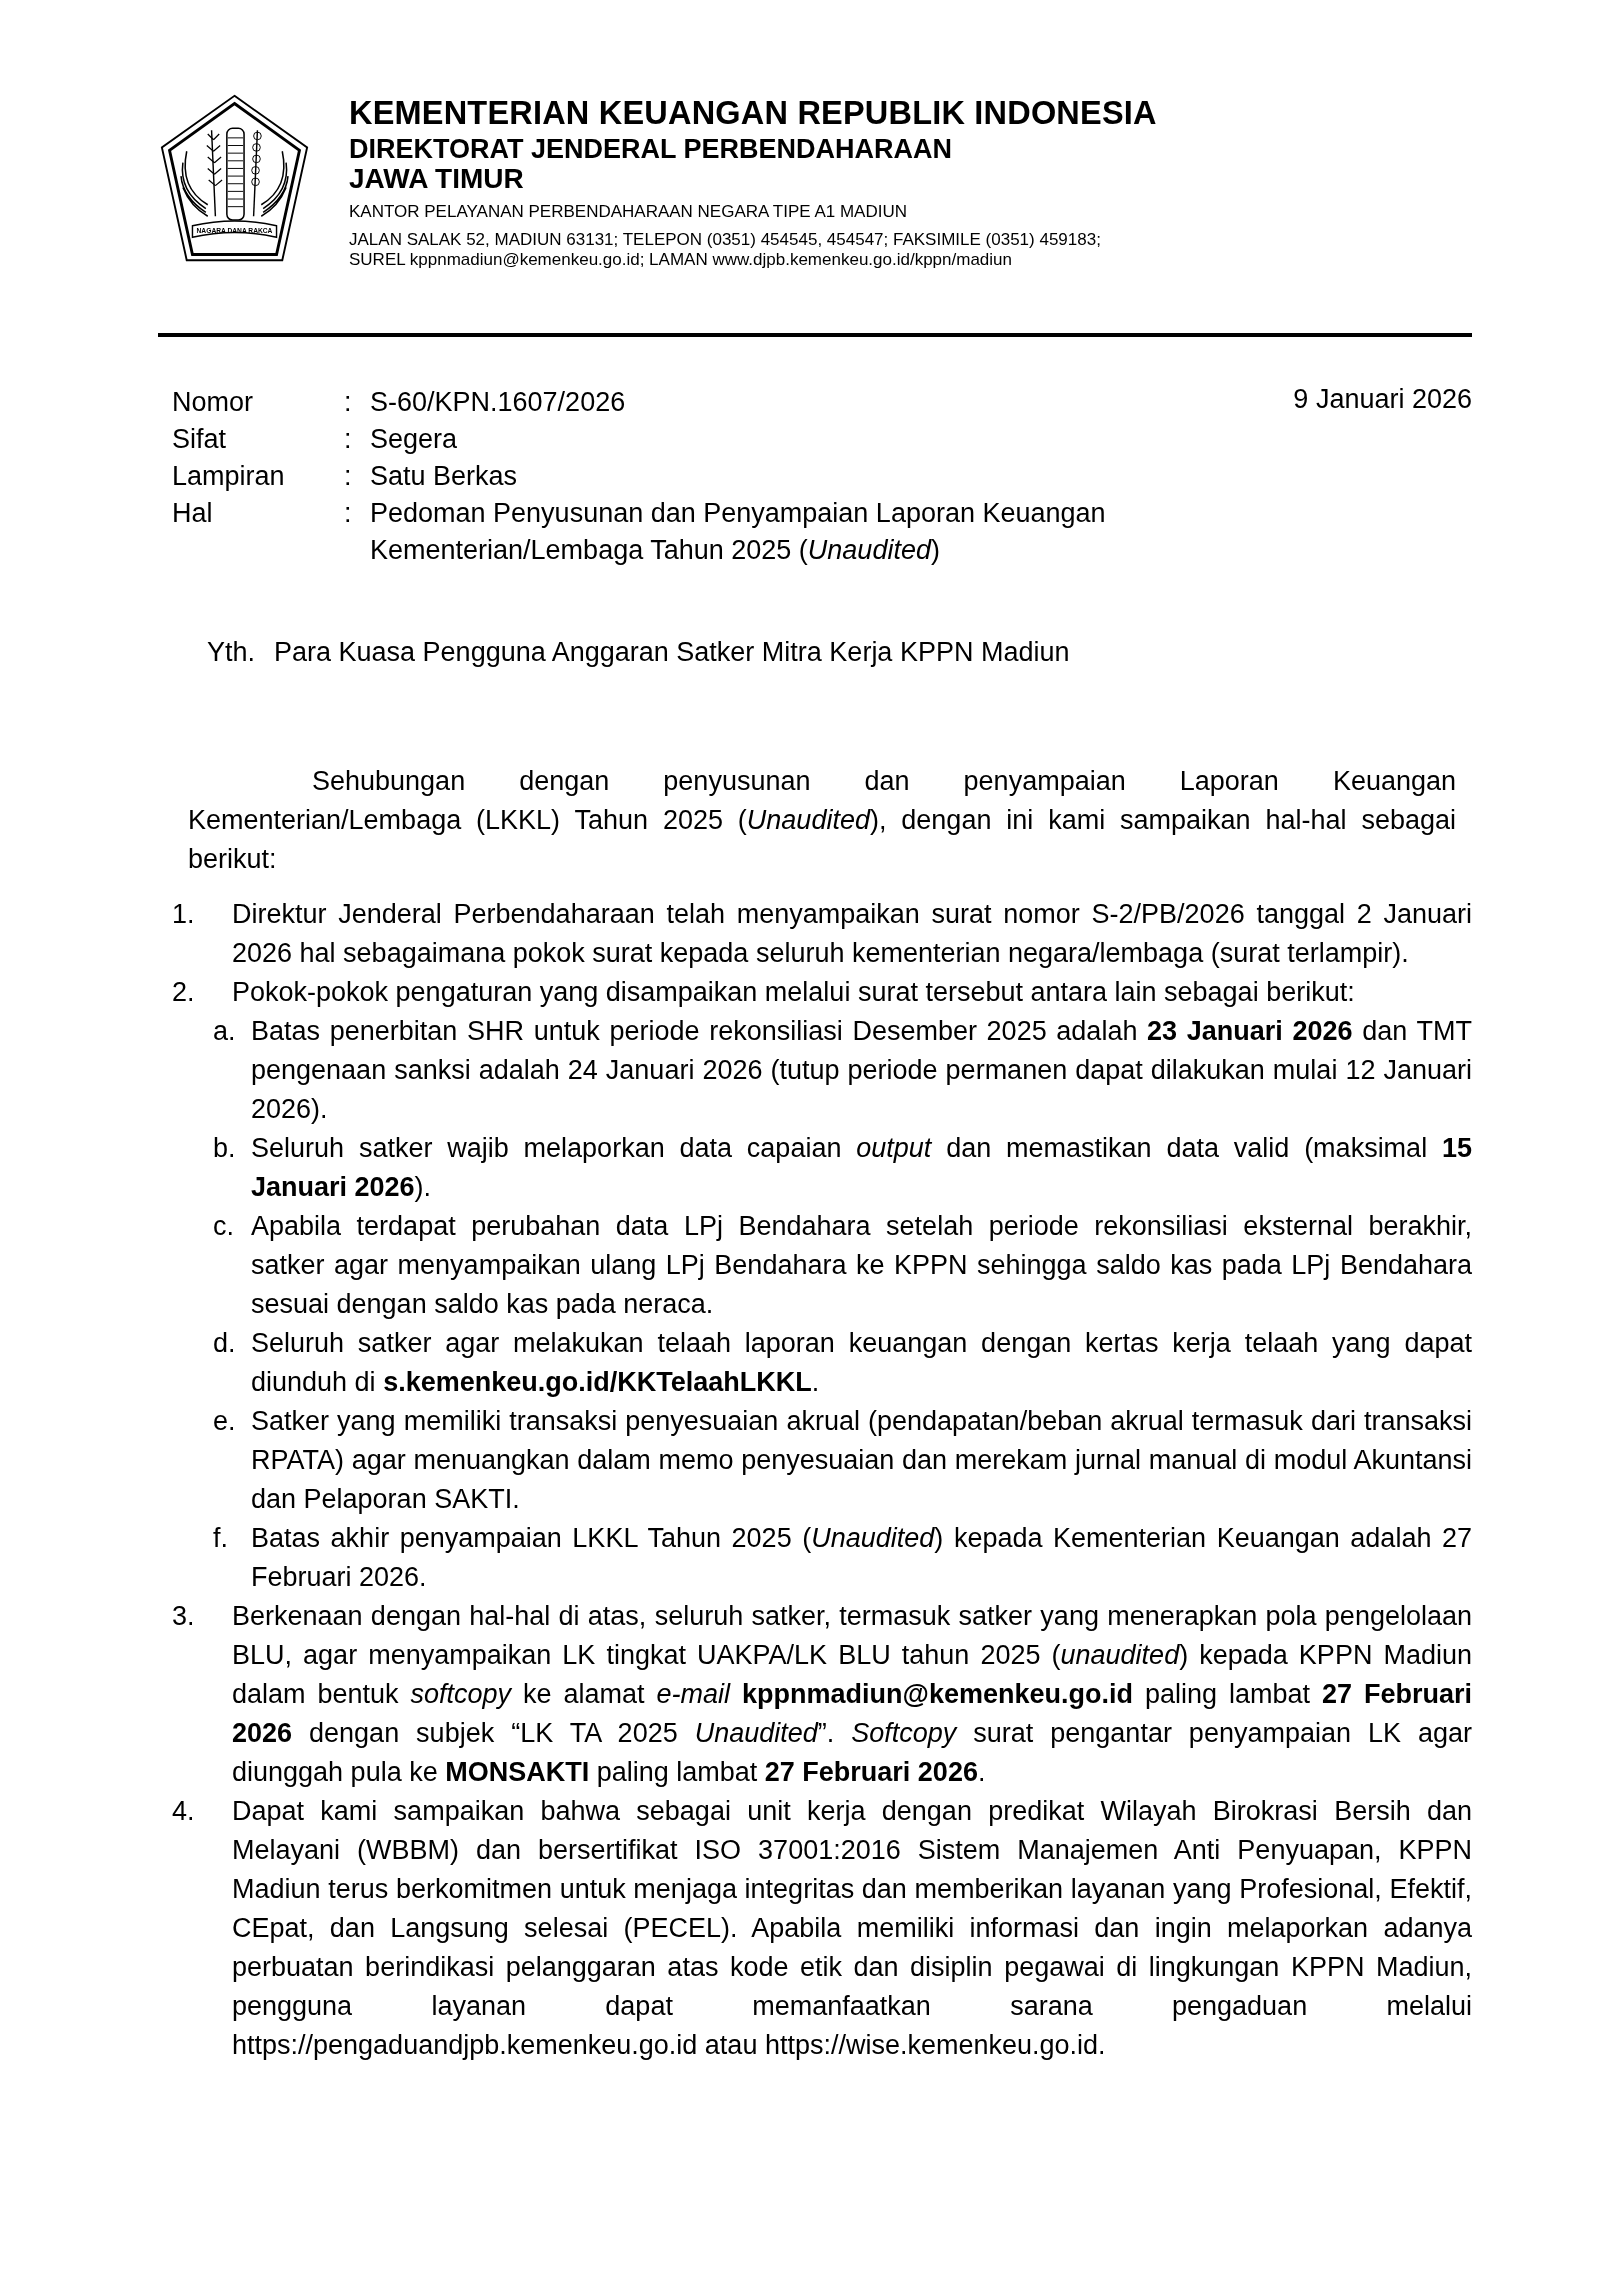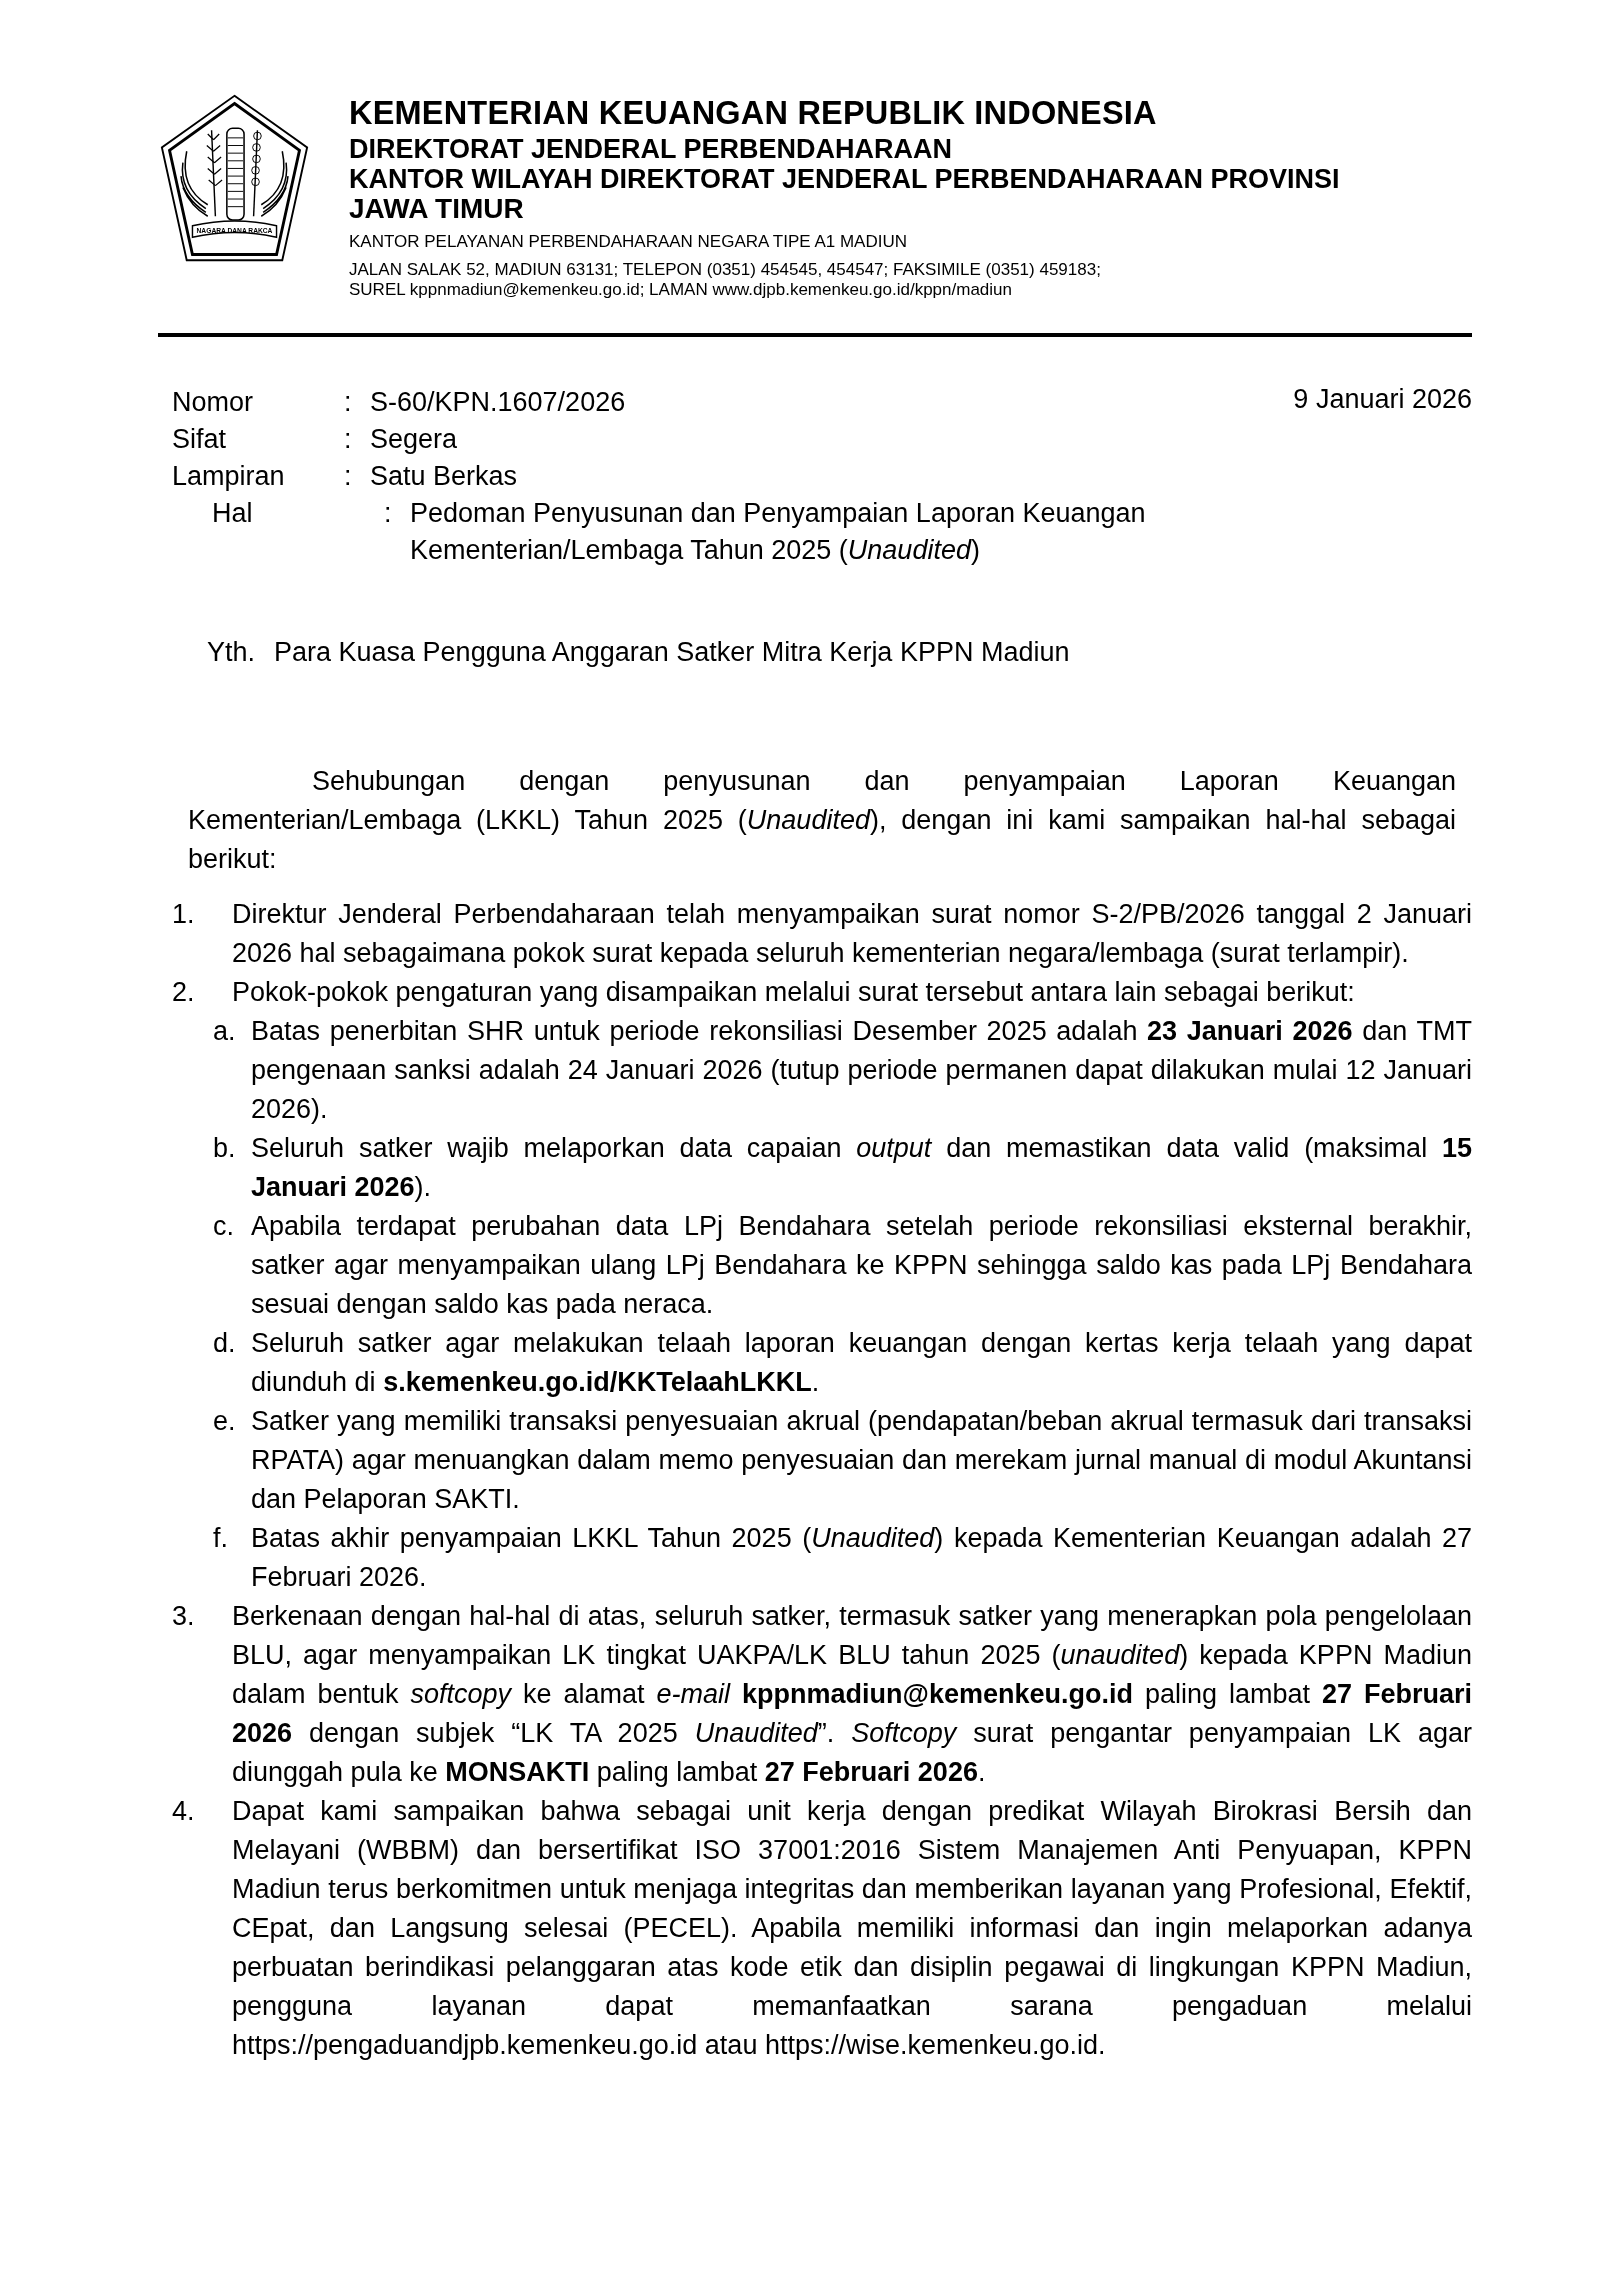--- a/index.html
+++ b/index.html
@@ -69,21 +69,20 @@
         <circle cx="102" cy="82" r="4" fill="none" stroke="#000"></circle>
         <circle cx="102" cy="94" r="4" fill="none" stroke="#000"></circle>
 
         <path d="M36,140 Q80,130 124,140 L124,152 Q80,142 36,152 Z" fill="#fff" stroke="#000" stroke-width="1.5"></path>
         <text x="80" y="148" font-size="7" text-anchor="middle" font-family="Liberation Sans, sans-serif" font-weight="bold">NAGARA DANA RAKCA</text>
       </svg>
     </div>
     <div class="kop-text">
       <div class="kop-l1">KEMENTERIAN KEUANGAN REPUBLIK INDONESIA</div>
       <div class="kop-l2">DIREKTORAT JENDERAL PERBENDAHARAAN</div>
-      <div class="kop-l3">KANTOR WILAYAH DIREKTORAT JENDERAL PERBENDAHARAAN PROVINSI</div>
       <div class="kop-l4">JAWA TIMUR</div>
       <div class="kop-l5">KANTOR PELAYANAN PERBENDAHARAAN NEGARA TIPE A1 MADIUN</div>
       <div class="kop-addr">JALAN SALAK 52, MADIUN 63131; TELEPON (0351) 454545, 454547; FAKSIMILE (0351) 459183;</div>
       <div class="kop-addr">SUREL kppnmadiun@kemenkeu.go.id; LAMAN www.djpb.kemenkeu.go.id/kppn/madiun</div>
     </div>
     <div class="kop-line"></div>
   </div>
 
   <div class="meta">
     <div class="meta-date">9 Januari 2026</div>
@@ -95,21 +94,21 @@
     <div class="meta-row">
       <span class="meta-label">Sifat</span>
       <span class="meta-colon">:</span>
       <span class="meta-value">Segera</span>
     </div>
     <div class="meta-row">
       <span class="meta-label">Lampiran</span>
       <span class="meta-colon">:</span>
       <span class="meta-value">Satu Berkas</span>
     </div>
-    <div class="meta-row" style="height:75px;margin-left:40px;">
+    <div class="meta-row" style="height:75px;">
       <span class="meta-label">Hal</span>
       <span class="meta-colon">:</span>
       <span class="meta-value">Pedoman Penyusunan dan Penyampaian Laporan Keuangan</span>
       <span class="meta-value2"><span>Kementerian/Lembaga Tahun 2025 (</span><i>Unaudited</i><span>)</span></span>
     </div>
   </div>
 
   <div class="yth">
     <span class="yth-label">Yth.</span><span>Para Kuasa Pengguna Anggaran Satker Mitra Kerja KPPN Madiun</span>
   </div>

